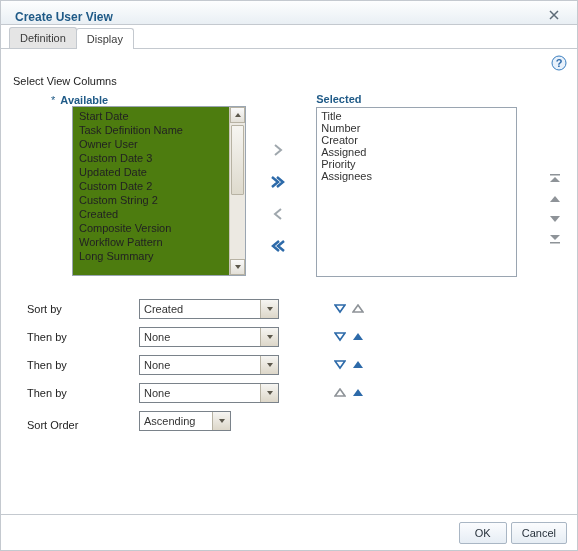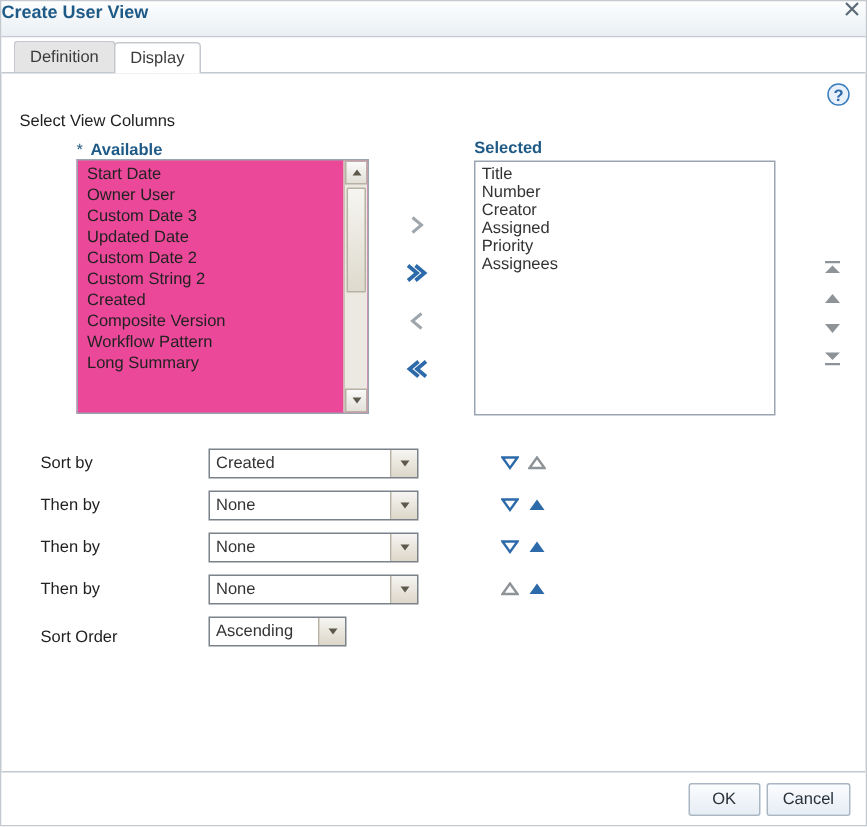--- a/index.html
+++ b/index.html
@@ -1,31 +1,31 @@
 <!DOCTYPE html>
 <html><head>
 <meta charset="utf-8">
 <style>
   * { box-sizing: border-box; }
   html, body { margin:0; padding:0; font-family: Tahoma, Arial, sans-serif; font-size:11px; color:#333; background:#fff; }
   .dialog { width:578px; height:551px; border:1px solid #c4c9cf; position:relative; display:flex; flex-direction:column; }
-  .titlebar { height:24px; background: linear-gradient(#fdfefe, #e9eff4); border-bottom:1px solid #c4c9cf; display:flex; align-items:flex-start; padding:0 0; }
+  .titlebar { height:24px; background: linear-gradient(#fdfefe, #e9eff4); border-bottom:1px solid #c4c9cf; display:flex; align-items:flex-end; padding:0 14px; }
   .titlebar .title { color:#1f5a87; font-weight:bold; font-size:12px; flex:1; }
   .titlebar .close { width:14px; height:14px; cursor:pointer; color:#5d6b77; text-align:center; line-height:12px; }
   .tabs { height:24px; display:flex; align-items:flex-end; padding:0 8px; gap:0; border-bottom:1px solid #c4c9cf; background:#fff; }
   .tab { padding:4px 10px; border:1px solid #c4c9cf; border-bottom:none; background:#e5e5e5; color:#3b3b3b; cursor:pointer; border-top-left-radius:3px; border-top-right-radius:3px; margin-right:-1px; }
   .tab.active { background:#fff; position:relative; top:1px; font-weight:normal; }
   .content { flex:1; padding:8px 10px 10px 10px; overflow:hidden; position:relative; }
   .help-icon { position:absolute; top:6px; right:10px; width:16px; height:16px; cursor:pointer; }
   .section-label { margin:18px 0 6px 2px; color:#222; }
   .columns-area { display:flex; align-items:center; gap:20px;padding-left:40px; }
   .list-header { color:#1f5a87; font-weight:bold; margin-bottom:2px; }
   .required-star { color:#1f5a87; margin-right:2px; }
   .avail-col { width:210px; }
-  .listbox { border:1px solid #9aa5b1; height:170px; background:#ec4899; overflow:hidden; position:relative; }
+  .listbox { border:1px solid #9aa5b1; height:170px; background:#4d7c0f; overflow:hidden; position:relative;margin-left:21px; }
   .listbox .items { position:absolute; left:0; top:0; right:16px; bottom:0; padding:2px 2px; }
   .listbox .item { padding:1px 4px; white-space:nowrap; cursor:default; color:#222; }
   .scrollbar { position:absolute; right:0; top:0; bottom:0; width:16px; background:#ece9e2; border-left:1px solid #c9c4b8; }
   .scrollbar .btn { height:16px; background:linear-gradient(#fafafa,#e3e0d8); border:1px solid #b7b2a3; display:flex; align-items:center; justify-content:center; cursor:pointer;}
   .scrollbar .btn svg{width:8px;height:8px;}
   .scrollbar .thumb { position:absolute; left:1px; right:1px; top:18px; height:70px; background:linear-gradient(#f6f5f1,#dedacd); border:1px solid #b7b2a3; border-radius:1px; }
   .scrollbar .btn.down { position:absolute; bottom:0; left:0; right:0;}
   .move-col { width:26px; display:flex; flex-direction:column; align-items:center; margin-top:26px; gap:14px; }
   .move-btn { width:18px; height:18px; background:#fff; display:flex; align-items:center; justify-content:center; cursor:pointer; }
   .sel-col { width:216px; margin-left:6px; }
@@ -74,20 +74,21 @@
 
     <div class="columns-area">
       <div class="avail-col">
         <div>
           <span class="required-star">*</span>
           <span class="list-header">Available</span>
         </div>
         <div class="listbox">
           <div class="items">
             <div class="item">Start Date</div>
+            <div class="item">Task Definition Name</div>
             <div class="item">Owner User</div>
             <div class="item">Custom Date 3</div>
             <div class="item">Updated Date</div>
             <div class="item">Custom Date 2</div>
             <div class="item">Custom String 2</div>
             <div class="item">Created</div>
             <div class="item">Composite Version</div>
             <div class="item">Workflow Pattern</div>
             <div class="item">Long Summary</div>
           </div>

